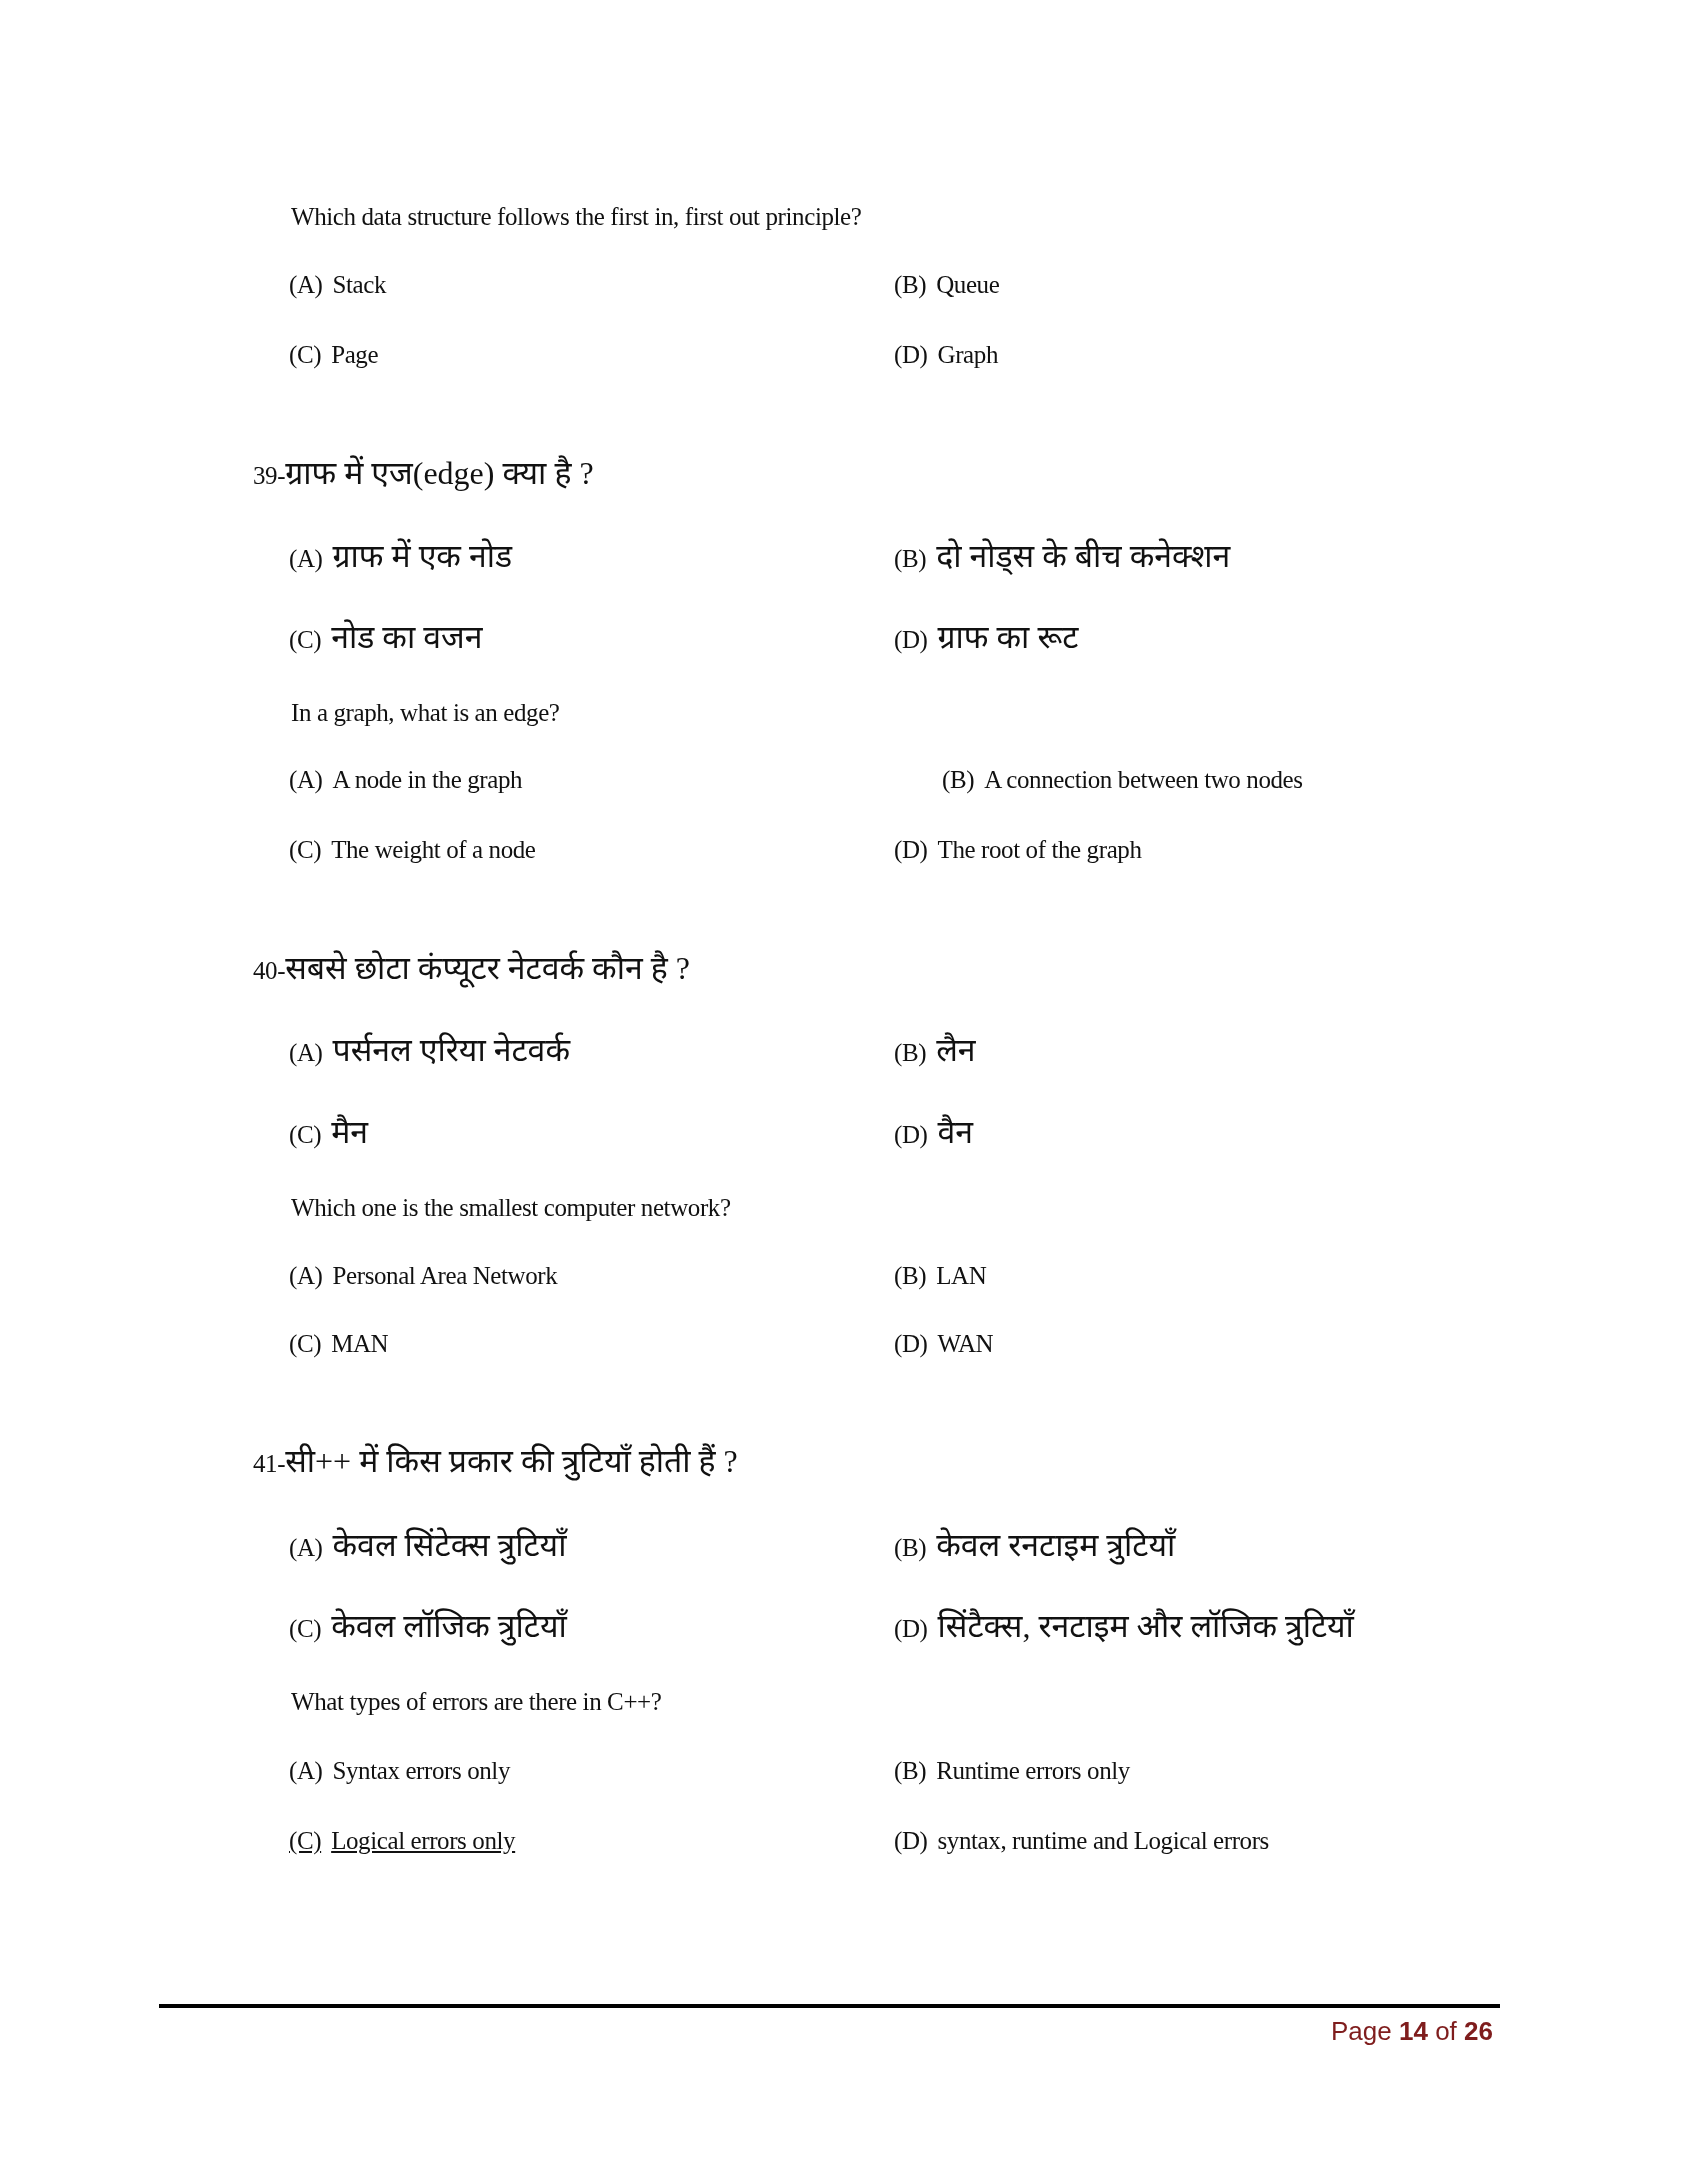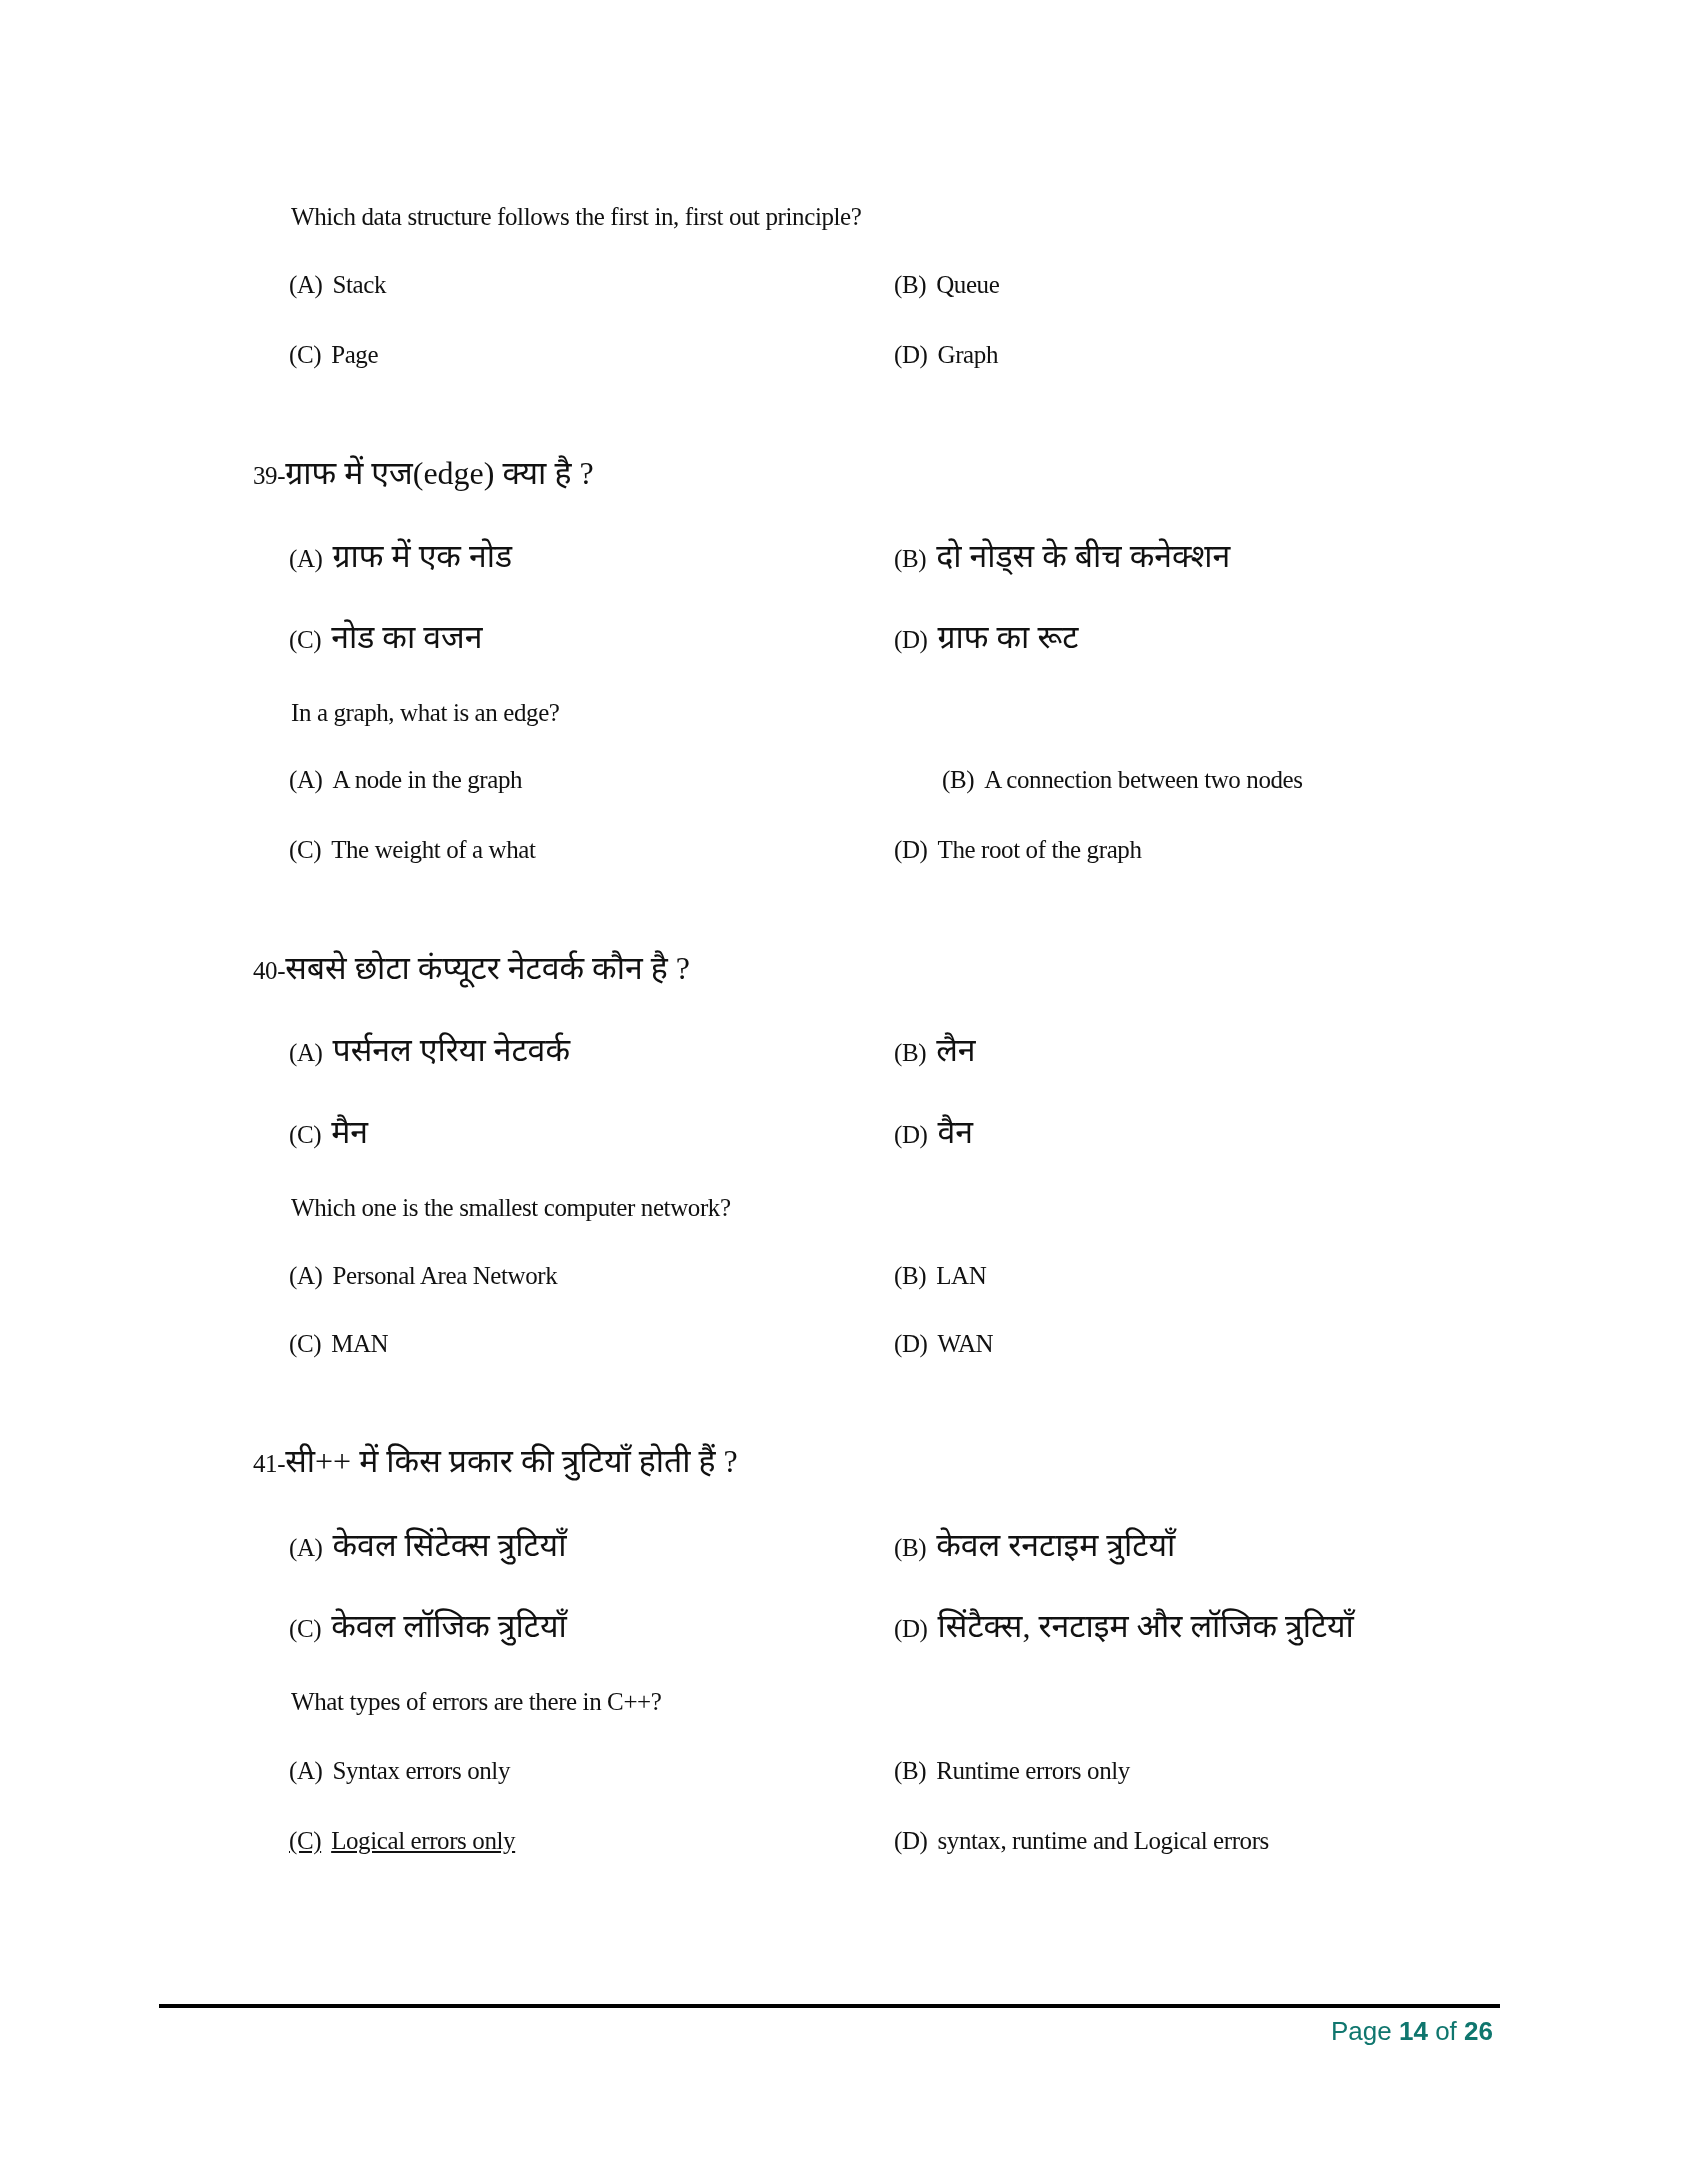--- a/index.html
+++ b/index.html
@@ -5,42 +5,42 @@
   html, body { margin: 0; padding: 0; background: #ffffff; }
   body { width: 1683px; height: 2178px; position: relative; overflow: hidden;
          font-family: "Liberation Serif", "DejaVu Serif", serif; color: #111; }
   .line { position: absolute; white-space: nowrap; line-height: 1; }
   .en { font-size: 25px; letter-spacing: -0.4px; }
   .hi { font-size: 32px; }
   .qnum { }
   .opt-label { margin-right: 10px; }
   .rule { position: absolute; left: 159px; width: 1341px; top: 2004px; height: 4px; background: #000; }
   .footer { position: absolute; right: 190px; top: 2016px; font-family: "Liberation Sans", "DejaVu Sans", sans-serif;
-            font-size: 26px; color: #0f766e; white-space: nowrap; }
+            font-size: 26px; color: #7f1d1d; white-space: nowrap; }
   .footer b { font-weight: bold; }
 </style>
 </head>
 <body>
 
 <div class="line en" style="left:291px; top:204px;">Which data structure follows the first in, first out principle?</div>
 <div class="line en" style="left:289px; top:272px;"><span class="opt-label">(A)</span><span>Stack</span></div>
 <div class="line en" style="left:894px; top:272px;"><span class="opt-label">(B)</span><span>Queue</span></div>
 <div class="line en" style="left:289px; top:342px;"><span class="opt-label">(C)</span><span>Page</span></div>
 <div class="line en" style="left:894px; top:342px;"><span class="opt-label">(D)</span><span>Graph</span></div>
 
 <div class="line hi" style="left:253px; top:457px;"><span class="en qnum">39-</span><span>ग्राफ में एज(edge) क्या है ?</span></div>
 <div class="line hi" style="left:289px; top:540px;"><span class="en opt-label">(A)</span><span>ग्राफ में एक नोड</span></div>
 <div class="line hi" style="left:894px; top:540px;"><span class="en opt-label">(B)</span><span>दो नोड्स के बीच कनेक्शन</span></div>
 <div class="line hi" style="left:289px; top:621px;"><span class="en opt-label">(C)</span><span>नोड का वजन</span></div>
 <div class="line hi" style="left:894px; top:621px;"><span class="en opt-label">(D)</span><span>ग्राफ का रूट</span></div>
 
 <div class="line en" style="left:291px; top:700px;">In a graph, what is an edge?</div>
 <div class="line en" style="left:289px; top:767px;"><span class="opt-label">(A)</span><span>A node in the graph</span></div>
 <div class="line en" style="left:894px; top:767px;margin-left:48px;"><span class="opt-label">(B)</span><span>A connection between two nodes</span></div>
-<div class="line en" style="left:289px; top:837px;"><span class="opt-label">(C)</span><span>The weight of a what</span></div>
+<div class="line en" style="left:289px; top:837px;"><span class="opt-label">(C)</span><span>The weight of a node</span></div>
 <div class="line en" style="left:894px; top:837px;"><span class="opt-label">(D)</span><span>The root of the graph</span></div>
 
 <div class="line hi" style="left:253px; top:952px;"><span class="en qnum">40-</span><span>सबसे छोटा कंप्यूटर नेटवर्क कौन है ?</span></div>
 <div class="line hi" style="left:289px; top:1034px;"><span class="en opt-label">(A)</span><span>पर्सनल एरिया नेटवर्क</span></div>
 <div class="line hi" style="left:894px; top:1034px;"><span class="en opt-label">(B)</span><span>लैन</span></div>
 <div class="line hi" style="left:289px; top:1116px;"><span class="en opt-label">(C)</span><span>मैन</span></div>
 <div class="line hi" style="left:894px; top:1116px;"><span class="en opt-label">(D)</span><span>वैन</span></div>
 
 <div class="line en" style="left:291px; top:1195px;">Which one is the smallest computer network?</div>
 <div class="line en" style="left:289px; top:1263px;"><span class="opt-label">(A)</span><span>Personal Area Network</span></div>

